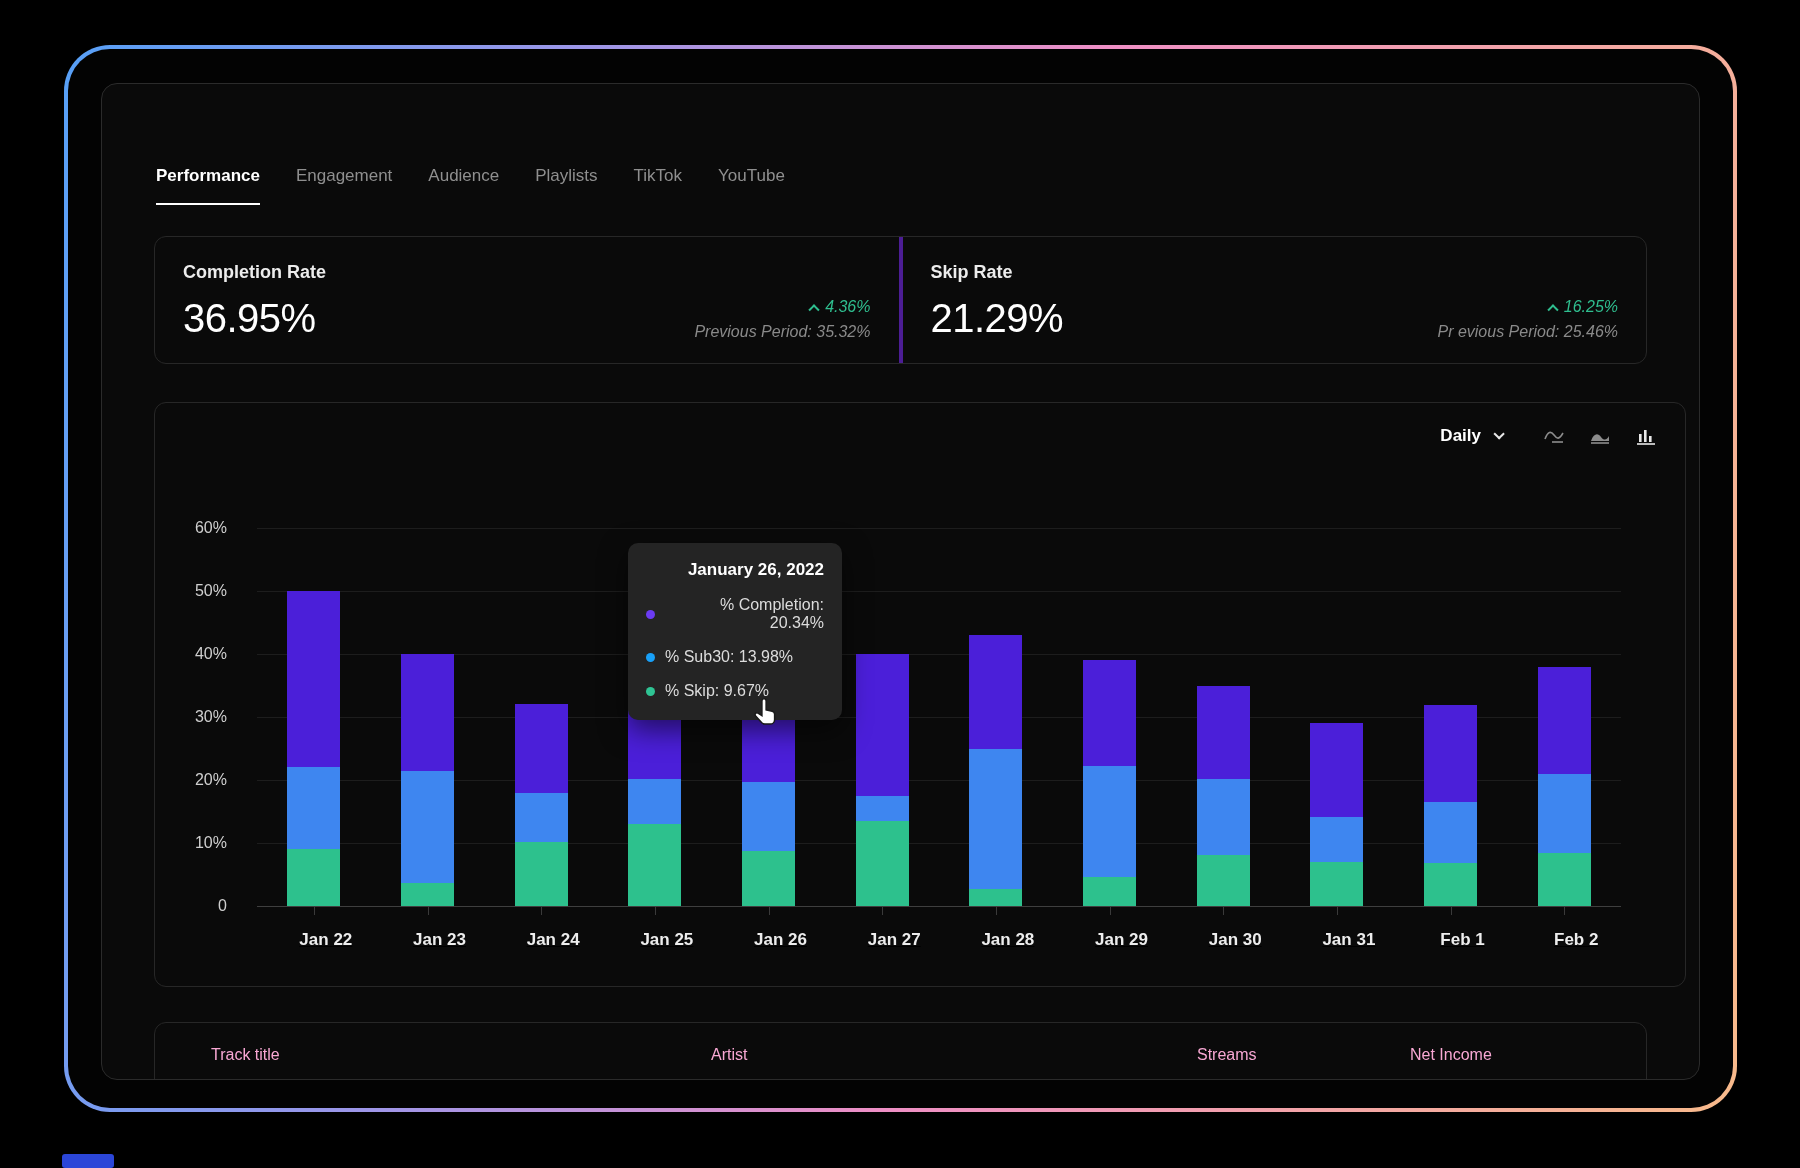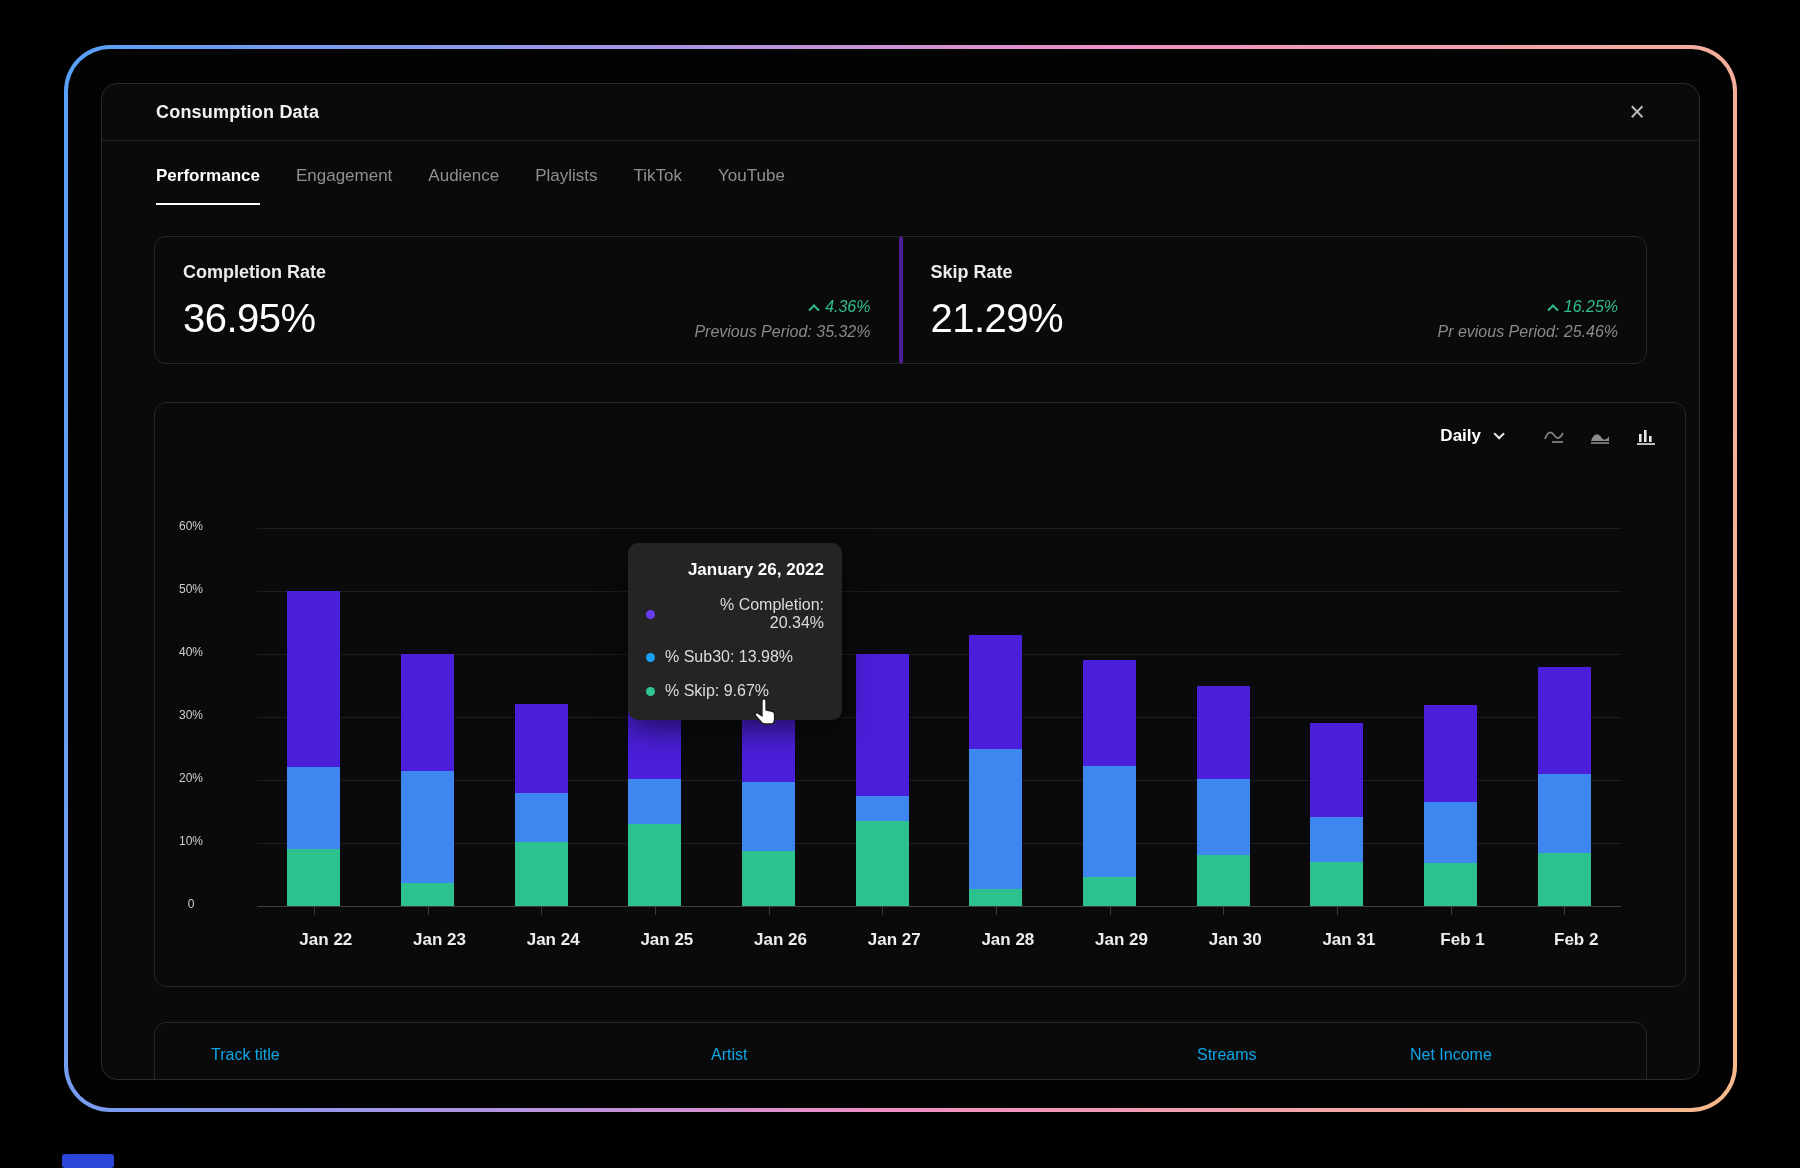--- a/index.html
+++ b/index.html
@@ -47,21 +47,21 @@
   .chart-card { position:absolute; left:52px; top:318px; width:1532px; height:585px;
                 border:1px solid #272727; border-radius:12px; }
   .chart-controls { position:absolute; top:22px; right:28px; display:flex; align-items:center; gap:42px; }
   .range-select { display:flex; align-items:center; gap:12px; color:#fff; font-size:17px; font-weight:bold; cursor:pointer; }
   .chev-down { width:8px; height:8px; border-right:2px solid #e8e8e8; border-bottom:2px solid #e8e8e8;
                transform:rotate(45deg) translateY(-3px); display:inline-block; }
   .chart-type-icons { display:flex; align-items:center; gap:24px; }
   .ct-icon { width:22px; height:22px; cursor:pointer; }
 
   
-  .ylabel { position:absolute; left:0; width:72px; text-align:center; color:#cfcfcf; font-size:12px; }
+  .ylabel { position:absolute; left:0; width:72px; text-align:right; color:#cfcfcf; font-size:16px; }
   .gridline { position:absolute; left:102px; width:1364px; height:1px; background:#1d1d1d; }
   .gridline.baseline { background:#3f3f3f; }
   .cols { position:absolute; left:102px; top:125px; width:1364px; height:378px; display:flex; }
   .col { flex:1 1 0; position:relative; display:flex; flex-direction:column-reverse; align-items:center; justify-content:flex-start; }
   .bar { width:53px; display:flex; flex-direction:column-reverse; }
   .seg { width:100%; }
   .tick { position:absolute; bottom:-9px; left:50%; width:1px; height:8px; background:#3a3a3a; }
   .xlabels { position:absolute; left:114px; top:527px; width:1364px; display:flex;text-decoration:underline; }
   .xlabel { flex:1 1 0; text-align:center; color:#ededed; font-size:17px; font-weight:bold; }
 
@@ -73,41 +73,37 @@
   .tt-row { display:flex; align-items:center; gap:10px; margin-top:16px; }
   .tt-dot { width:9px; height:9px; border-radius:50%; flex:0 0 auto; }
   .tt-text { color:#dcdcdc; font-size:16px; }
 
   .cursor { position:absolute; left:750px; top:698px; z-index:40; }
 
   
   .table-card { position:absolute; left:52px; top:938px; width:1493px; height:90px;
                 border:1px solid #272727; border-radius:12px; }
   .table-head { display:flex; align-items:center; height:64px; padding:0 28px; }
-  .th { color:#0ea5e9; font-size:16px; }
+  .th { color:#f9a8d4; font-size:16px; }
   .th.c1 { flex:0 0 528px; padding-left:28px; }
   .th.c2 { flex:0 0 486px; }
   .th.c3 { flex:0 0 213px; }
   .th.c4 { flex:1 1 auto; }
 </style>
 </head>
 <body>
 
 <div class="frame">
   <div class="frame-inner"></div>
 </div>
 
 <div class="blue-chip"></div>
 
 <div class="modal">
 
-  <div class="modal-header">
-    <div class="modal-title">Consumption Data</div>
-    <div class="close-btn">×</div>
-  </div>
 
   <div class="tabs" id="tabs">
       <div class="tab active">Performance</div>
       <div class="tab">Engagement</div>
       <div class="tab">Audience</div>
       <div class="tab">Playlists</div>
       <div class="tab">TikTok</div>
       <div class="tab">YouTube</div>
     </div>
 

